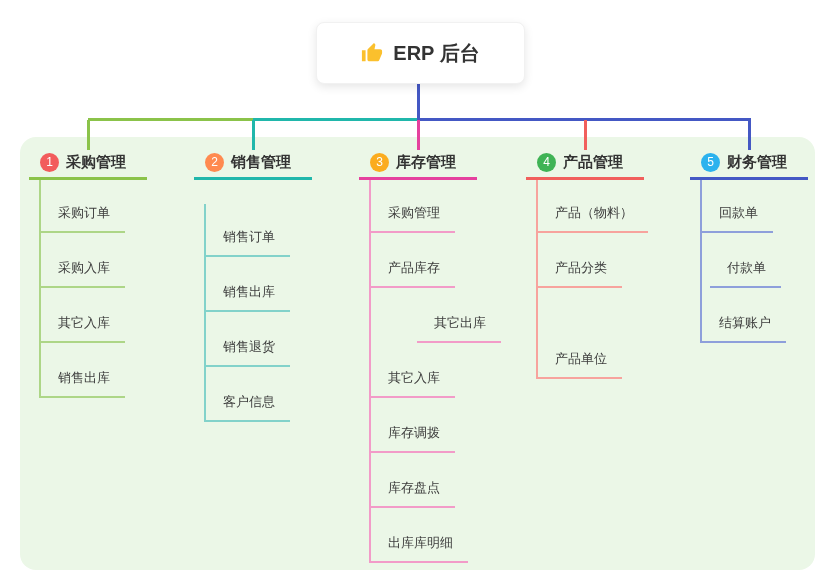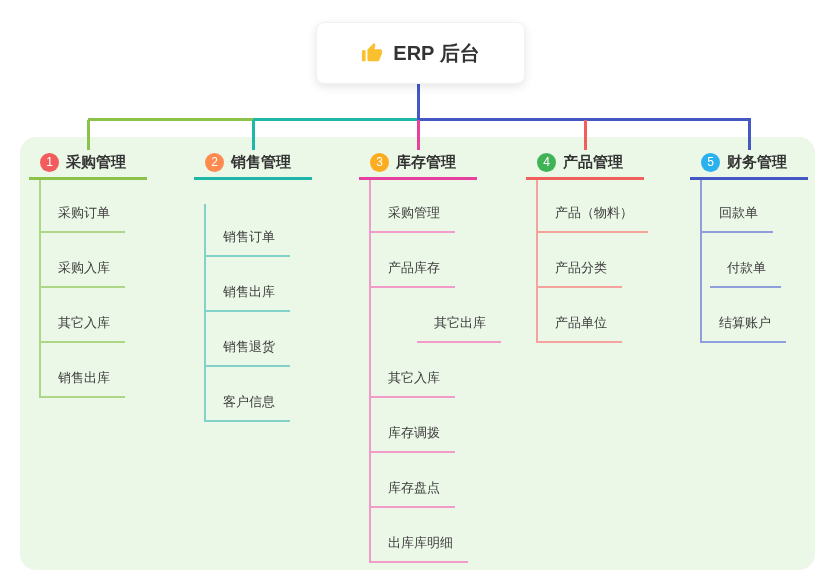--- a/index.html
+++ b/index.html
@@ -95,21 +95,21 @@
         </div>
       </div>
       <div class="branch" style="left: 526px; top: 148px;">
         <div class="branch-head" style="border-bottom-color: rgb(241, 95, 92);">
           <span class="badge" style="background: rgb(63, 179, 85);">4</span>
           <span>产品管理</span>
         </div>
         <div class="children" style="border-left-color: rgb(247, 163, 157);">
           <div class="child first" style="border-bottom-color: rgb(247, 163, 157);"><span>产品（物料）</span></div>
           <div class="child" style="border-bottom-color: rgb(247, 163, 157);"><span>产品分类</span></div>
-          <div class="child" style="border-bottom-color: rgb(247, 163, 157);"><span>产品单位</span></div>
+          <div class="child" style="border-bottom-color: rgb(247, 163, 157); margin-top: 36px;"><span>产品单位</span></div>
         </div>
       </div>
       <div class="branch" style="left: 690px; top: 148px;">
         <div class="branch-head" style="border-bottom-color: rgb(68, 88, 196);">
           <span class="badge" style="background: rgb(43, 178, 238);">5</span>
           <span>财务管理</span>
         </div>
         <div class="children" style="border-left-color: rgb(142, 159, 219);">
           <div class="child first" style="border-bottom-color: rgb(142, 159, 219);"><span>回款单</span></div>
           <div class="child" style="border-bottom-color: rgb(142, 159, 219); margin-left: 8px;"><span>付款单</span></div>

